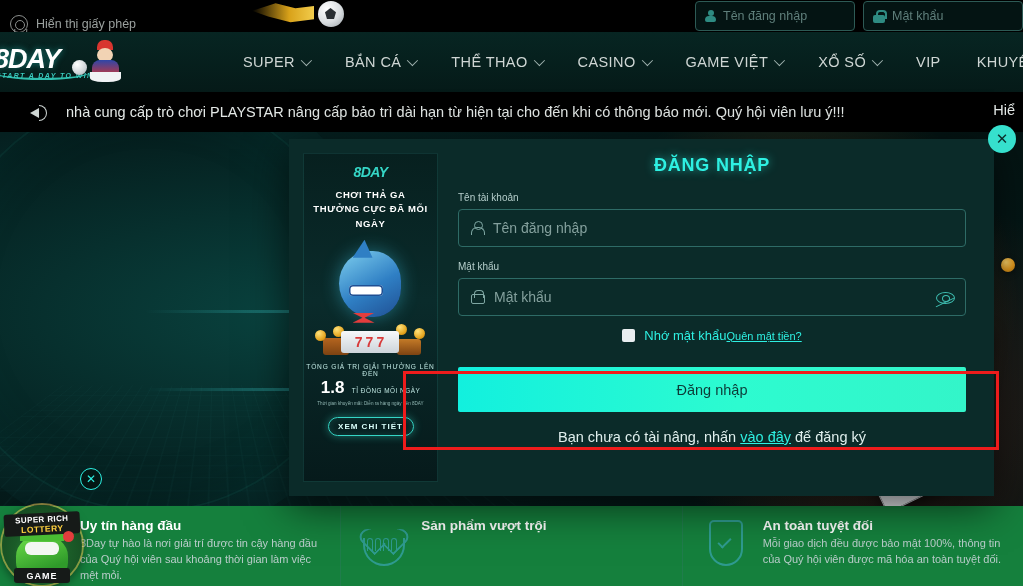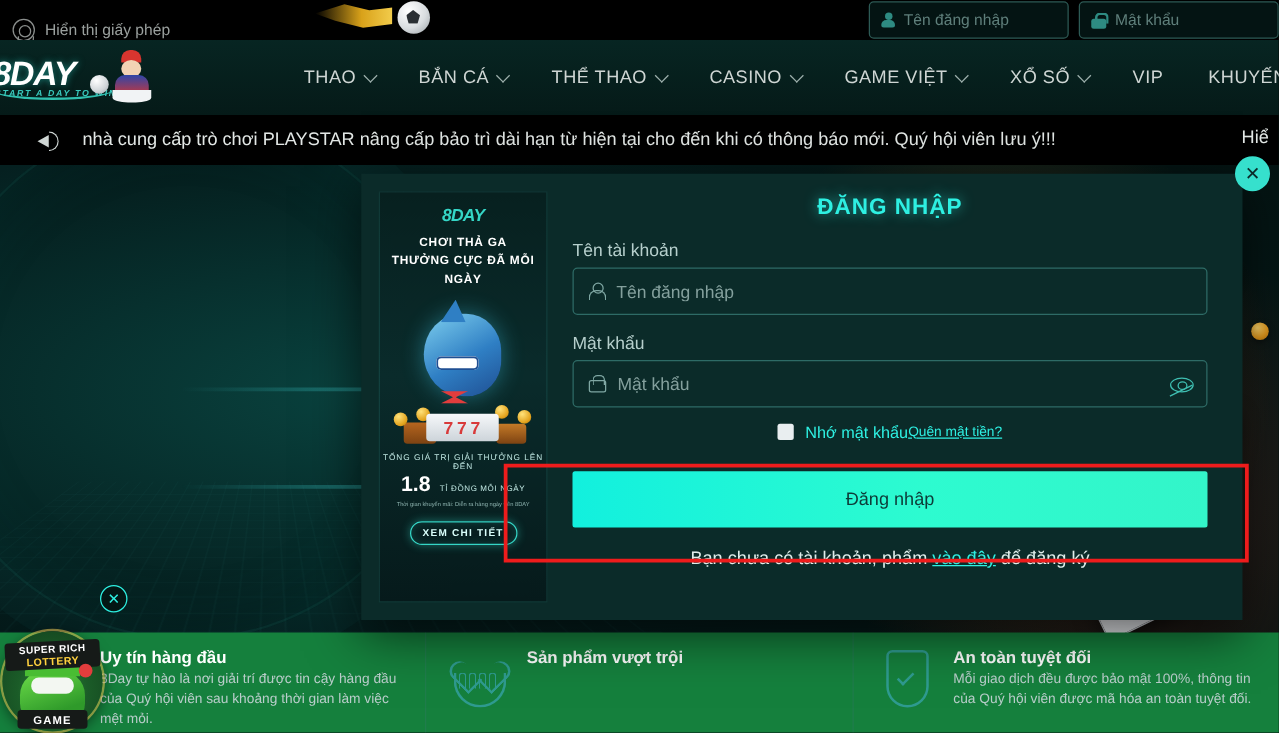--- a/index.html
+++ b/index.html
@@ -323,21 +323,21 @@
     cursor:pointer;
   }
 
   
   .form-panel{ flex:1 1 auto; padding:16px 28px 0 20px; position:relative; }
   .modal-title{
     text-align:center; font-size:18px; font-weight:bold; color:#2ef0e2;
     letter-spacing:.8px; text-shadow:0 0 10px rgba(46,240,226,.6);
     margin-bottom:16px;
   }
-  .flabel{ font-size:14px; color:#b6cfcc; margin-bottom:6px; }
+  .flabel{ font-size:10px; color:#b6cfcc; margin-bottom:6px; }
   .field{
     position:relative; height:38px; border:1px solid #2e6b66; border-radius:4px;
     display:flex; align-items:center; padding:0 12px; background:transparent;
     margin-bottom:14px;
   }
   .field input{
     border:0; outline:0; background:transparent; flex:1 1 auto;
     font-family:"Liberation Sans", sans-serif; font-size:14px; color:#cfe3e0;
     margin-left:10px;
   }
@@ -563,21 +563,21 @@
     <div class="logo-ball"></div>
     <div class="logo-mascot">
       <div class="m-hat"></div>
         <div class="m-head"></div>
         <div class="m-body"></div>
         <div class="m-skirt"></div>
     </div>
   </div>
   <div class="navlinks">
     <div class="navlink">
-      <span>THAO</span>
+      <span>SUPER</span>
       <span class="chev"></span>
     </div>
     <div class="navlink">
       <span>BẮN CÁ</span>
       <span class="chev"></span>
     </div>
     <div class="navlink">
       <span>THỂ THAO</span>
       <span class="chev"></span>
     </div>
@@ -663,21 +663,21 @@
       <div class="remember">
         <span class="cbox"></span>
         <span class="remember-lbl">Nhớ mật khẩu</span>
       </div>
       <span class="forgot">Quên mật tiền?</span>
     </div>
 
     <button class="login-btn">Đăng nhập</button>
 
     <div class="register-line">
-      <span>Bạn chưa có tài khoản, phẩm </span><a>vào đây</a><span> để đăng ký</span>
+      <span>Bạn chưa có tài nâng, nhấn </span><a>vào đây</a><span> để đăng ký</span>
     </div>
   </div>
 </div>
 
 <div class="redbox"></div>
 
 <div class="srl">
   <div class="srl-disc">
     <div class="srl-croc"></div>
   </div>

